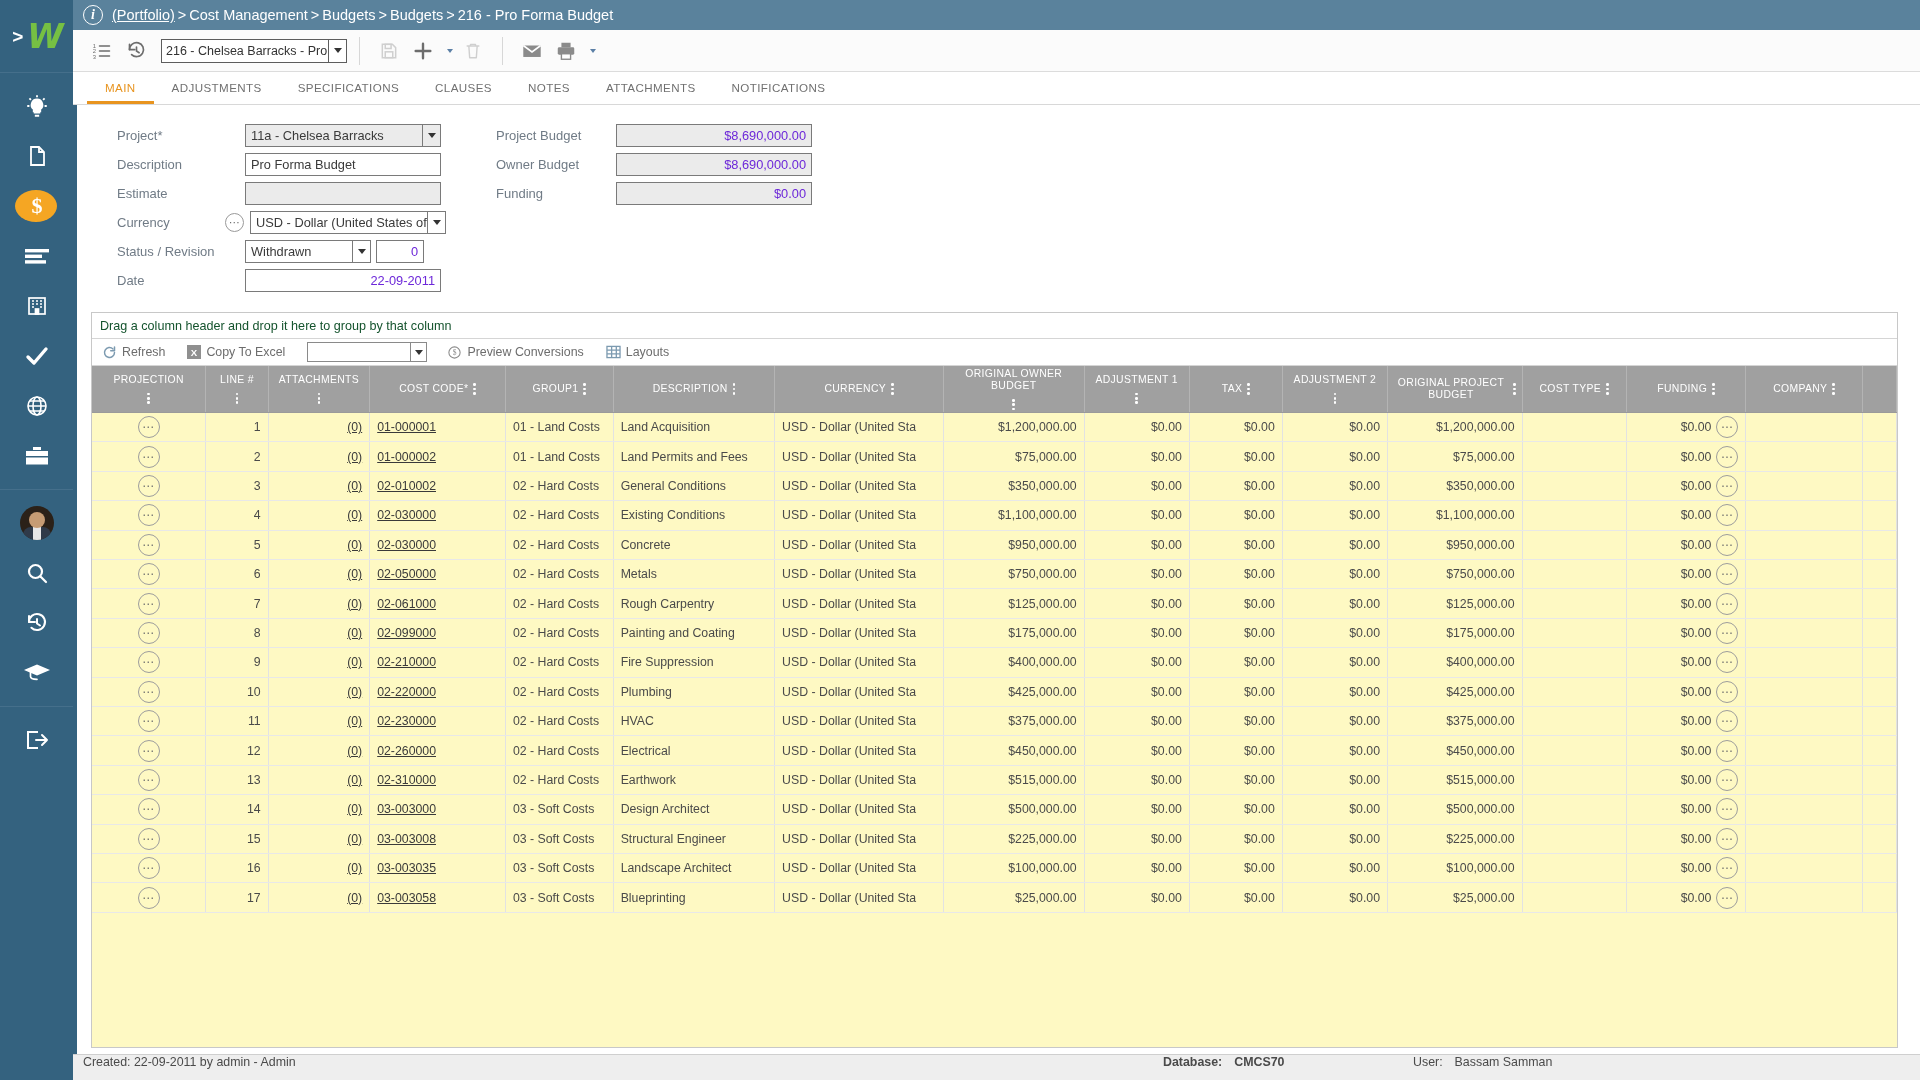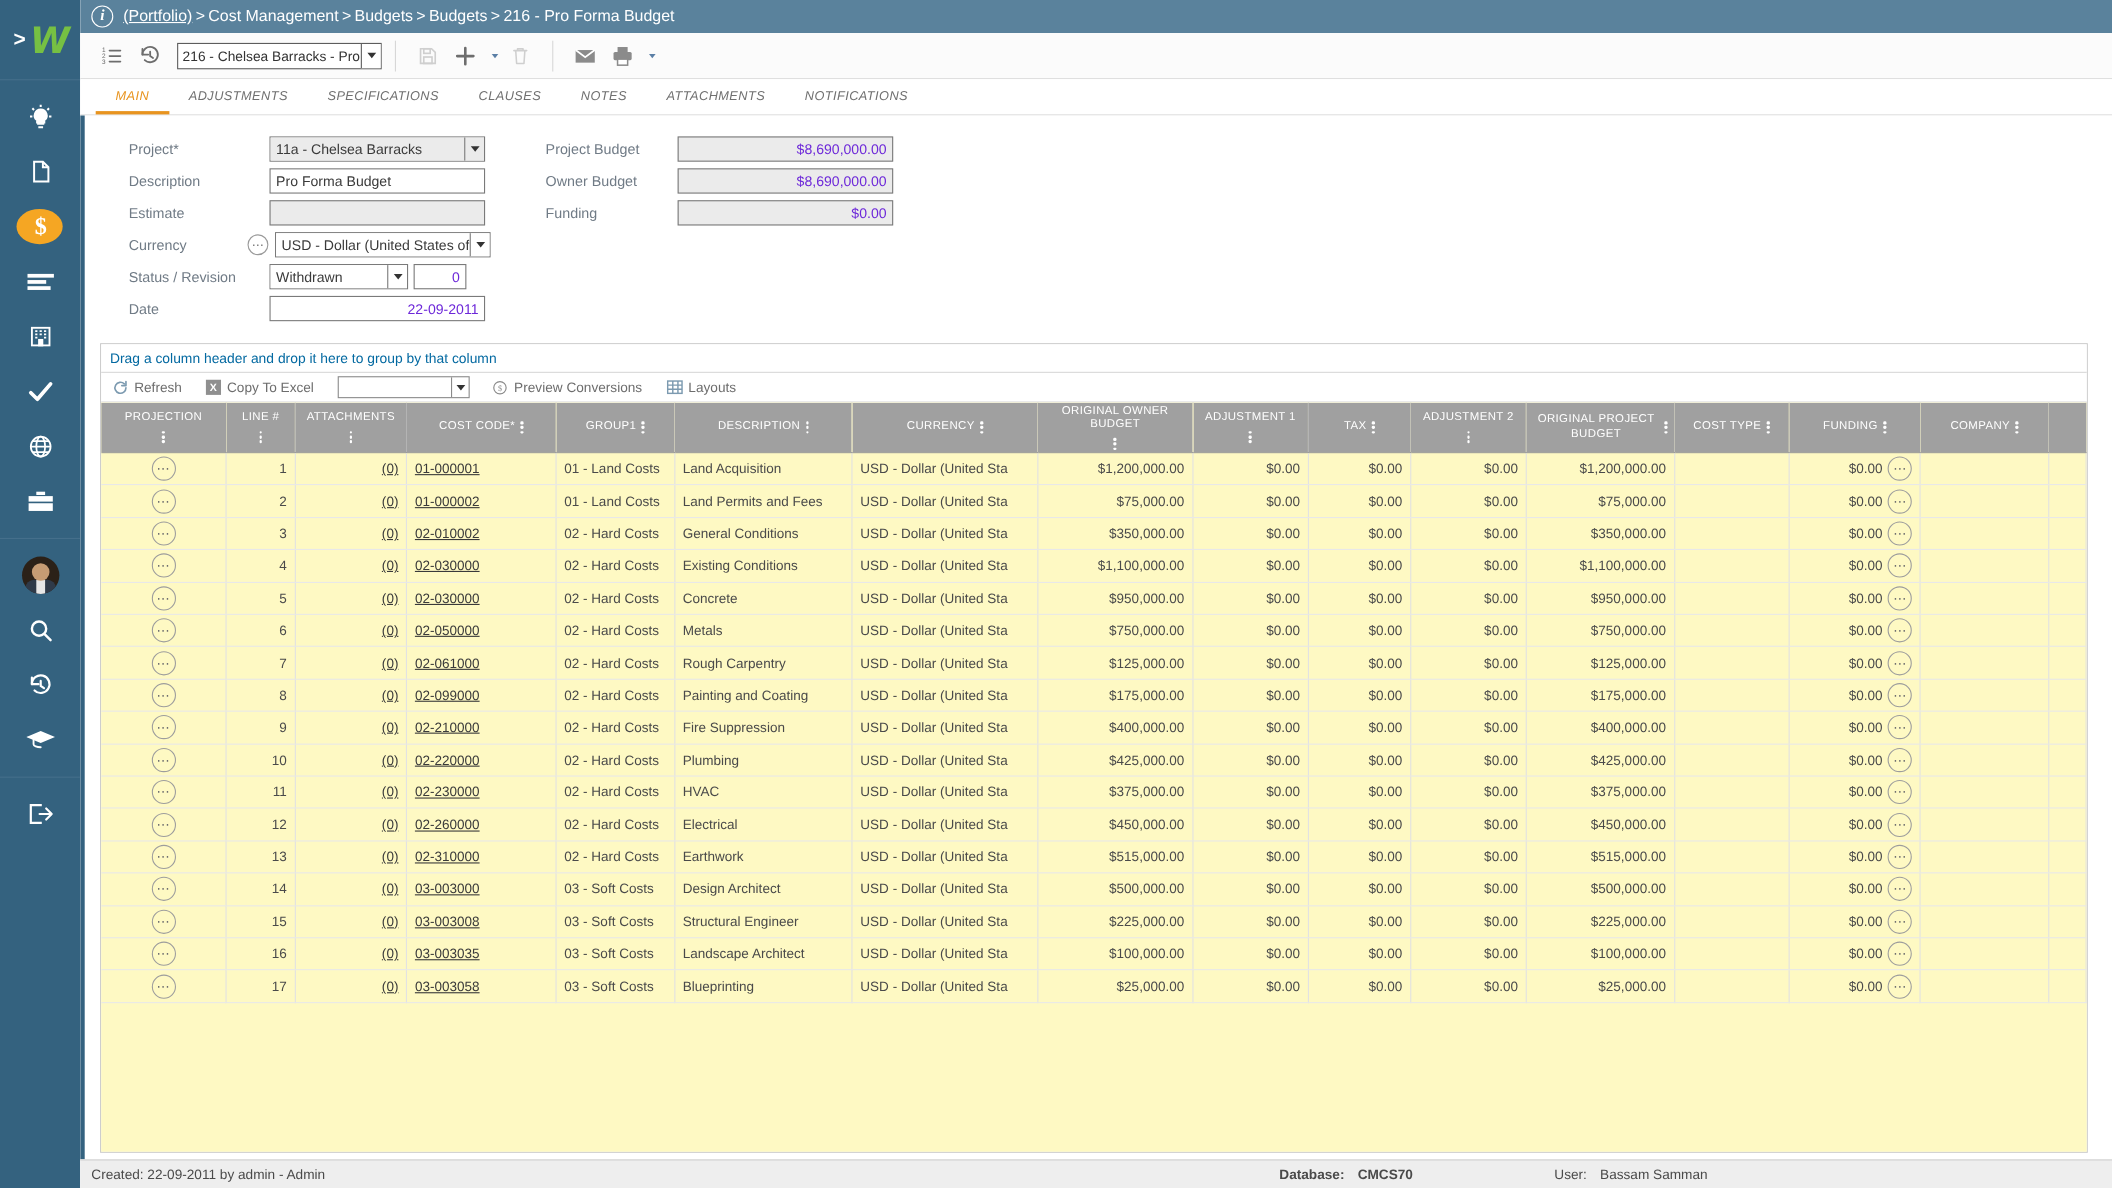--- a/index.html
+++ b/index.html
@@ -90,21 +90,21 @@
   .combo .arrow {
     width: 18px; border-left: 1px solid #5d5d5d; background: #fff;
     display: flex; align-items: center; justify-content: center;
   }
   .caret-d { width:0;height:0;border-left:4px solid transparent;border-right:4px solid transparent;border-top:5px solid #333; }
   .caret-sm { width:0;height:0;border-left:3.5px solid transparent;border-right:3.5px solid transparent;border-top:4.5px solid #5b7fa6; margin-left:3px;}
 
   
   .tabs {
     height: 33px; flex: 0 0 33px; display: flex; align-items: flex-end;
-    border-bottom: 1px solid #d8d8d8; padding-left: 14px; background:#fff;font-style:italic;
+    border-bottom: 1px solid #d8d8d8; padding-left: 14px; background:#fff;
   }
   .tab {
     padding: 0 18px; height: 31px; display: flex; align-items: center;
     font-size: 11.6px; letter-spacing: .4px; color: #707070; cursor: pointer;
     border-bottom: 3px solid transparent;
   }
   .tab.active { color: #e8941f; border-bottom-color: #e8941f; }
 
   
   .content { flex: 1; display: flex; min-height: 0; background: #ffffff; }
@@ -137,21 +137,21 @@
     width: 19px; height: 19px; border-radius: 50%; border: 1px solid #9a9a9a;
     display:flex;align-items:center;justify-content:center; color:#6f6f6f; font-size: 11px;
     letter-spacing: .5px; margin-right: 6px; cursor:pointer; background:#fff; flex:0 0 19px;
   }
 
   
   .grid-wrap { margin: 8px 22px 0 14px; border: 1px solid #c8c8c8; display:flex; flex-direction:column; flex:1; min-height:0; }
   .group-bar {
     height: 26px; background: #fff; border-bottom: 1px solid #d5d5d5;
     display: flex; align-items: center; padding-left: 8px;
-    font-size: 12.6px; color: #0369a1;
+    font-size: 12.6px; color: #14532d;
   }
   .grid-tools {
     height: 27px; background: #fff; border-bottom: 1px solid #d5d5d5;
     display: flex; align-items: center; padding-left: 10px; gap: 0; font-size: 12.4px; color:#6d6d6d;
   }
   .gt-item { display:flex; align-items:flex-start; gap:5px; cursor:pointer; margin-right: 22px; }
   .gt-combo { height: 20px; width: 120px; border: 1px solid #8a8a8a; background:#fff; display:flex; margin-right: 20px; }
   .gt-combo .gv { flex:1; }
   .gt-combo .ga { width:16px; border-left:1px solid #8a8a8a; display:flex; align-items:center; justify-content:center;}
 
@@ -179,21 +179,21 @@
     width: 22px; height: 22px; border-radius: 50%; border: 1px solid #9d9d9d;
     display:inline-flex; align-items:center; justify-content:center; color:#6f6f6f;
     font-size: 12px; letter-spacing:.6px; line-height:1; cursor:pointer;
   }
   .link { color:#3a3a3a; text-decoration: underline; cursor:pointer; }
   .fund-cell { display:flex; align-items:center; justify-content:flex-end; gap:5px; }
 
   
   .statusbar {
     height: 26px; flex: 0 0 26px; background: #eeeeee; border-top: 1px solid #cfcfcf;
-    display: flex; align-items: center; font-size: 12.4px; color: #4a4a4a;
+    display: flex; font-size: 12.4px; color: #4a4a4a;
     padding: 0 10px;
   }
   .sb-left { width: 1080px; }
   .sb-mid { width: 250px; font-weight: bold; }
   .sb-right { flex:1; }
   .sb-k { color:#4a4a4a; margin-right: 12px; }
 </style>
 </head>
 <body>
 

